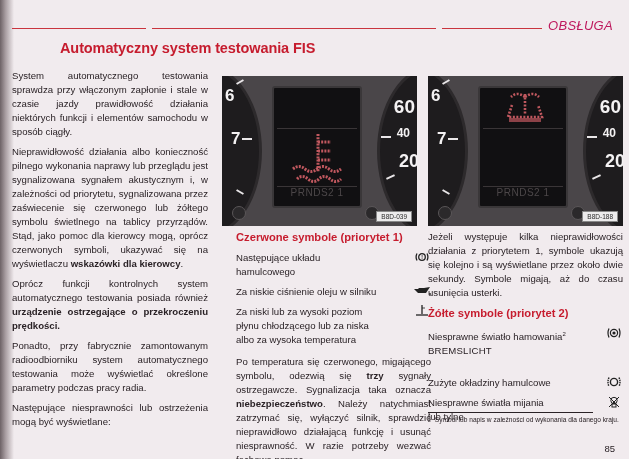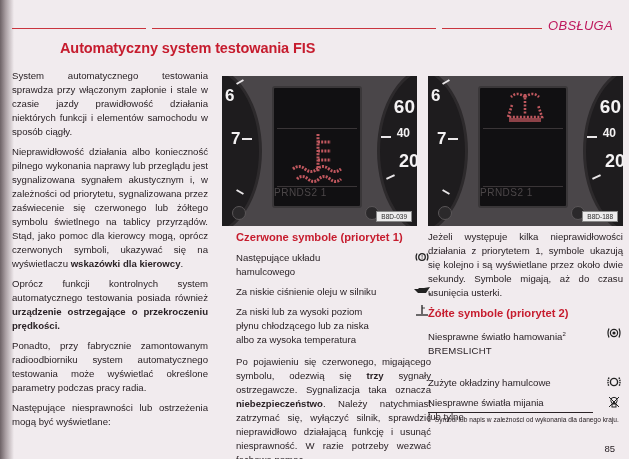--- a/index.html
+++ b/index.html
@@ -51,21 +51,21 @@
     position: absolute; height: 2px; background: #e9e6e8;
   }
   .display {
     position: absolute; left: 50px; top: 10px; width: 90px; height: 122px;
     background: #111012; border: 2px solid #3a3739; border-radius: 3px;
   }
   .display .hline {
     position: absolute; left: 3px; right: 3px; height: 1px; background: #3a3537;
   }
   .display .odo {
-    position: absolute; left: 0; right: 0; bottom: 8px; text-align: left;
+    position: absolute; left: 0; right: 0; bottom: 8px; text-align: center;
     color: #4c4749; font-size: 10px; letter-spacing: 0.5px; margin-top: 40px;
   }
   .knob {
     position: absolute; bottom: 6px; width: 14px; height: 14px; border-radius: 50%;
     background: #2b292b; border: 1px solid #5a5658;
   }
   .fig-label {
     position: absolute; right: 5px; bottom: 4px; background: #ecebec;
     color: #2a2a2a; font-size: 6.5px; padding: 1px 4px; border: 1px solid #888;
   }
@@ -197,21 +197,21 @@
     <span class="txt">Za niski lub za wysoki poziom płynu chłodzącego lub za niska albo za wysoka temperatura</span>
     <span class="ico">
       <svg width="14" height="12" viewBox="0 0 14 12">
           <line x1="7" y1="0" x2="7" y2="9" stroke="#222" stroke-width="1.3"></line>
           <line x1="7" y1="3" x2="10" y2="3" stroke="#222" stroke-width="0.8"></line>
           <line x1="1" y1="10" x2="13" y2="10" stroke="#222" stroke-width="1.3"></line>
         </svg>
     </span>
   </div>
 
-  <p style="margin-top:8px;"><span>Po pojawieniu się czerwonego, migającego symbolu, odezwią się </span><b>trzy</b><span> sygnały ostrzegawcze. Sygnalizacja taka oznacza </span><b>niebezpieczeństwo</b><span>. Należy natychmiast zatrzymać się, wyłączyć silnik, sprawdzić nieprawidłowo działającą funkcję i usunąć niesprawność. W razie potrzeby wezwać fachową pomoc.</span></p>
+  <p style="margin-top:8px;"><span>Po temperatura się czerwonego, migającego symbolu, odezwią się </span><b>trzy</b><span> sygnały ostrzegawcze. Sygnalizacja taka oznacza </span><b>niebezpieczeństwo</b><span>. Należy natychmiast zatrzymać się, wyłączyć silnik, sprawdzić nieprawidłowo działającą funkcję i usunąć niesprawność. W razie potrzeby wezwać fachową pomoc.</span></p>
 </div>
 
 <div class="col col3">
   <p>Jeżeli występuje kilka nieprawidłowości działania z priorytetem 1, symbole ukazują się kolejno i są wyświetlane przez około dwie sekundy. Symbole migają, aż do czasu usunięcia usterki.</p>
   <div class="section-title" style="margin-top:0;">Żółte symbole (priorytet 2)</div>
 
   <div class="sym-row" style="margin-bottom:2px;">
     <span class="txt" style="width:170px;"><span>Niesprawne światło hamowania</span><sup style="font-size:6px;">2</sup></span>
     <span class="ico">
       <svg width="14" height="12" viewBox="0 0 14 12">

